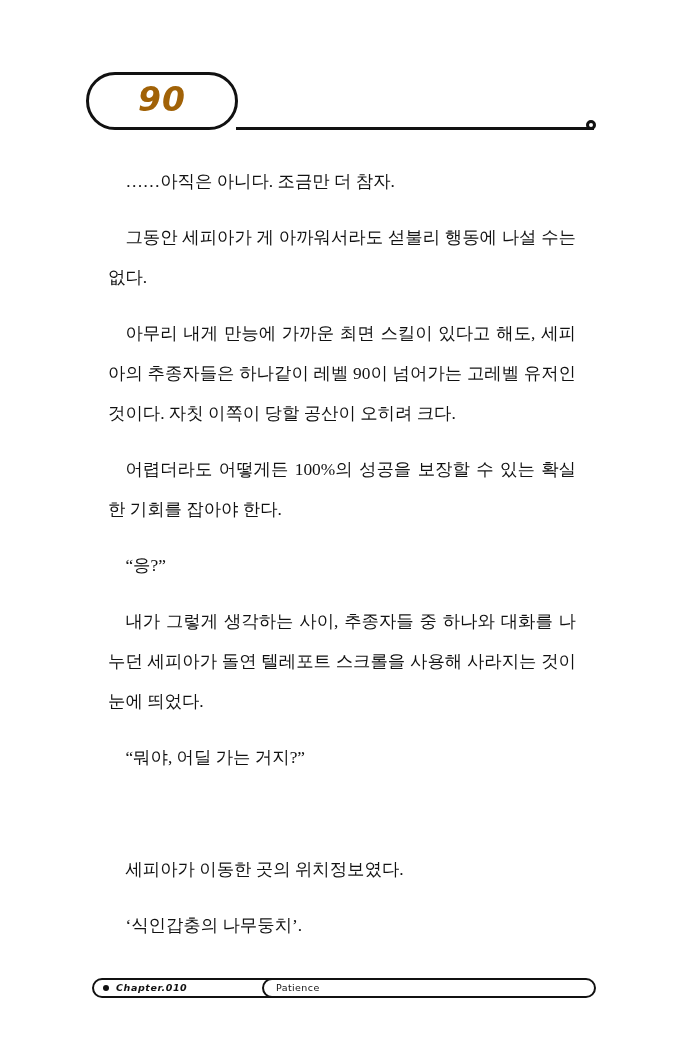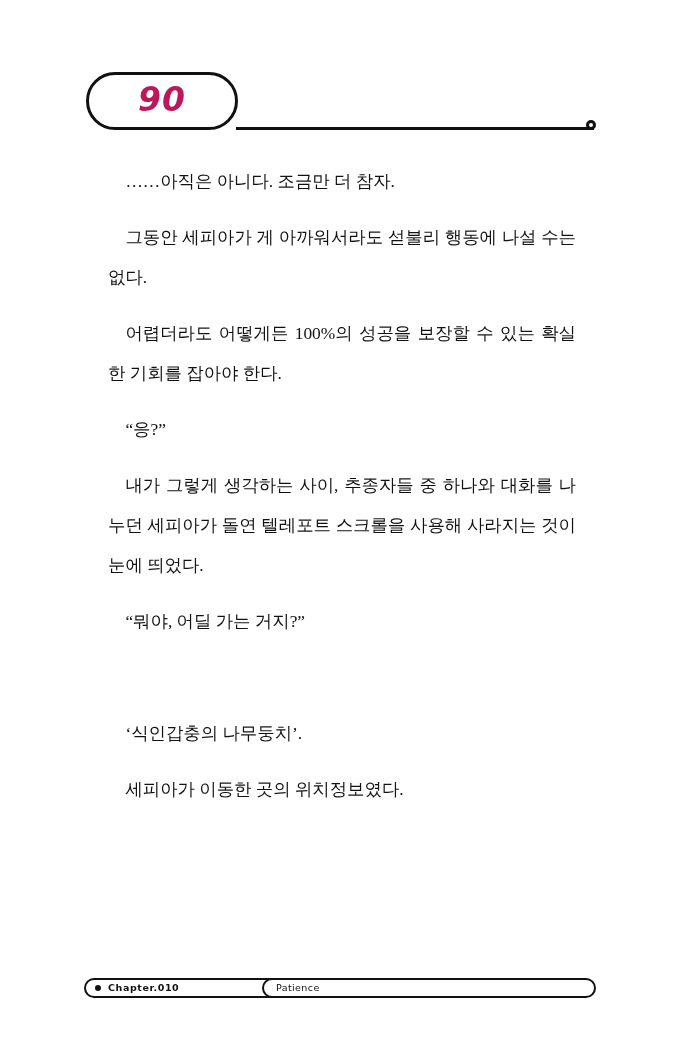--- a/index.html
+++ b/index.html
@@ -43,21 +43,21 @@
     align-items: center;
     justify-content: center;
   }
   .chapter-number {
     font-family: "DejaVu Sans", sans-serif;
     font-weight: bold;
     font-style: italic;
     font-size: 33px;
     letter-spacing: 1px;
     line-height: 1;
-    color: #be185d;
+    color: #a16207;
     padding-bottom: 3px;
   }
   .head-rule {
     position: absolute;
     left: 150px;
     top: 55px;
     width: 358px;
     height: 3px;
     background: #111111;
   }
@@ -107,23 +107,24 @@
     top: 0;
     height: 20px;
     border: 2px solid #111111;
     border-radius: 10px;
     box-sizing: border-box;
     background: #ffffff;
     display: flex;
     align-items: center;
   }
   .foot-chip-left {
-    left: 0;
+    left: 8px;
     width: 203px;
     padding-left: 9px;
+    font-style: italic;
   }
   .foot-chip-right {
     left: 178px;
     width: 334px;
     padding-left: 12px;
   }
   .foot-dot {
     width: 6px;
     height: 6px;
     border-radius: 50%;
@@ -153,27 +154,28 @@
     <div class="chapter-pill">
       <span class="chapter-number">90</span>
     </div>
     <div class="head-rule"></div>
     <div class="head-dot"></div>
   </div>
 
   <div class="body-text">
     <p class="para">……아직은 아니다. 조금만 더 참자.</p>
     <p class="para">그동안 세피아가 게 아까워서라도 섣불리 행동에 나설 수는 없다.</p>
+    <p class="para">아무리 내게 만능에 가까운 최면 스킬이 있다고 해도, 세피아의 추종자들은 하나같이 레벨 90이 넘어가는 고레벨 유저인 것이다. 자칫 이쪽이 당할 공산이 오히려 크다.</p>
     <p class="para">어렵더라도 어떻게든 100%의 성공을 보장할 수 있는 확실한 기회를 잡아야 한다.</p>
     <p class="para">“응?”</p>
     <p class="para">내가 그렇게 생각하는 사이, 추종자들 중 하나와 대화를 나누던 세피아가 돌연 텔레포트 스크롤을 사용해 사라지는 것이 눈에 띄었다.</p>
     <p class="para">“뭐야, 어딜 가는 거지?”</p>
     <p class="para blank"></p>
+    <p class="para">세피아가 이동한 곳의 위치정보였다.</p>
     <p class="para">‘식인갑충의 나무둥치’.</p>
-    <p class="para">세피아가 이동한 곳의 위치정보였다.</p>
     <p class="para blank"></p>
     <p class="para blank"></p>
   </div>
 
   <div class="footer">
     <div class="foot-chip foot-chip-left">
       <span class="foot-dot"></span>
       <span class="foot-text">Chapter.010</span>
     </div>
     <div class="foot-chip foot-chip-right">

